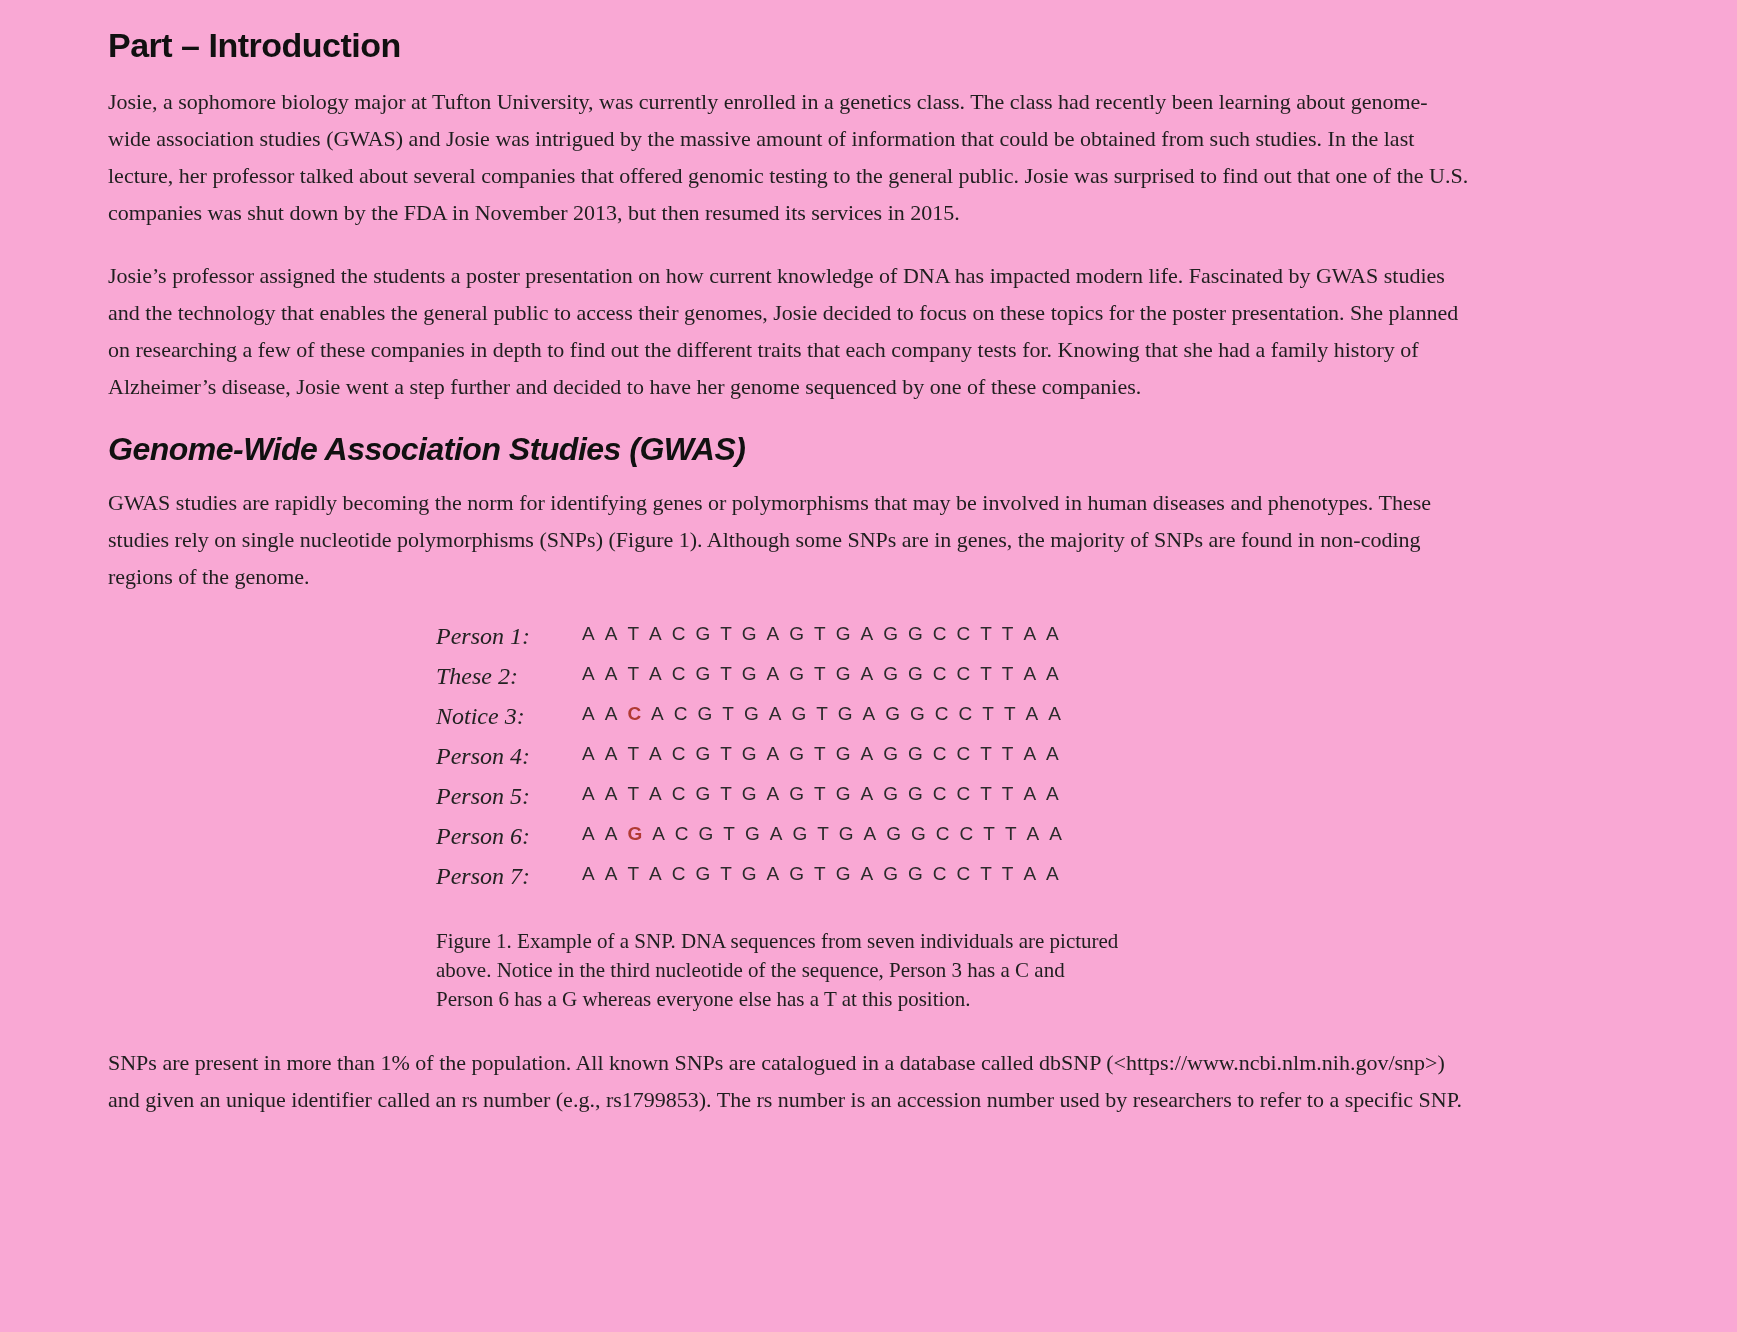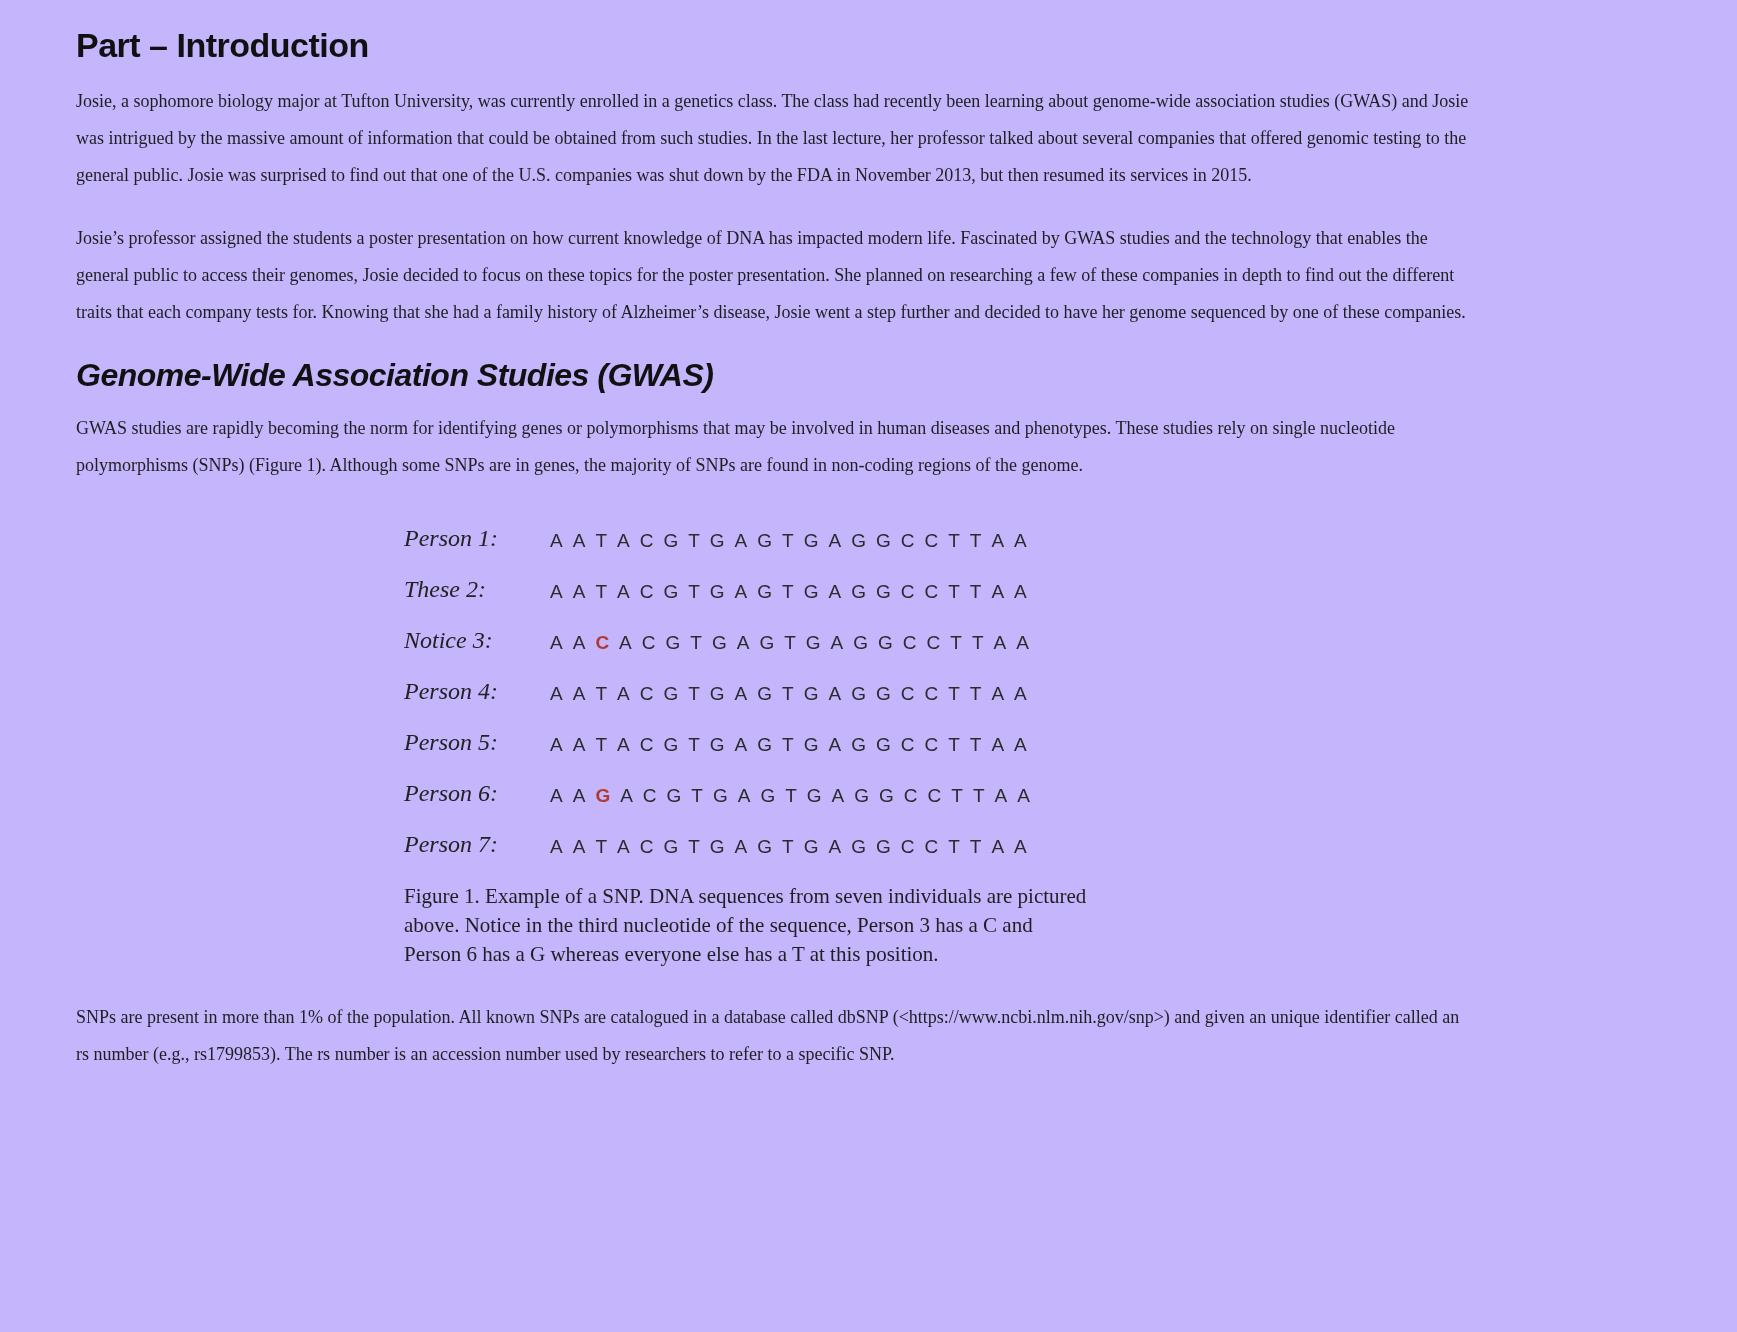--- a/index.html
+++ b/index.html
@@ -1,57 +1,56 @@
 <!DOCTYPE html>
 <html style="--hl: #b03a33;"><head>
 <meta charset="utf-8">
 <style>
   * { margin: 0; padding: 0; box-sizing: border-box; }
   html, body { background: #ffffff; }
   .page {
     position: relative;
     width: 1737px;
     height: 1332px;
-    background: #c4b5fd;
-    padding: 26px 268px 40px 76px;
+    background: #f9a8d4;
+    padding: 26px 268px 40px 108px;
     overflow: hidden;
     font-family: "Liberation Serif", serif;
     color: #1f1f1f;
   }
   h1.doc-title {
     font-family: "Liberation Sans", sans-serif;
     font-weight: 700;
     font-size: 34px;
     letter-spacing: -0.5px;
     color: #111;
     margin: 0 0 18px 0;
   }
   p.body {
-    font-size: 18px;
+    font-size: 22px;
     line-height: 37px;
     margin: 0 0 26px 0;
     color: #1f1f1f;
   }
   h2.section-heading {
     font-family: "Liberation Sans", sans-serif;
     font-weight: 700;
     font-style: italic;
     font-size: 32px;
     letter-spacing: -0.5px;
     color: #111;
     margin: 8px 0 16px 0;
   }
   figure.snp-figure {
     margin: 28px 0 22px 328px;
   }
   .seq-row {
     display: flex;
-    align-items: flex-end;
+    align-items: flex-start;
     height: 40px;
-    margin-top: 11px;
   }
   .seq-label {
     width: 146px;
     flex: 0 0 146px;
     font-family: "Liberation Serif", serif;
     font-style: italic;
     font-size: 24px;
     color: #222;
   }
   .seq-letters {

